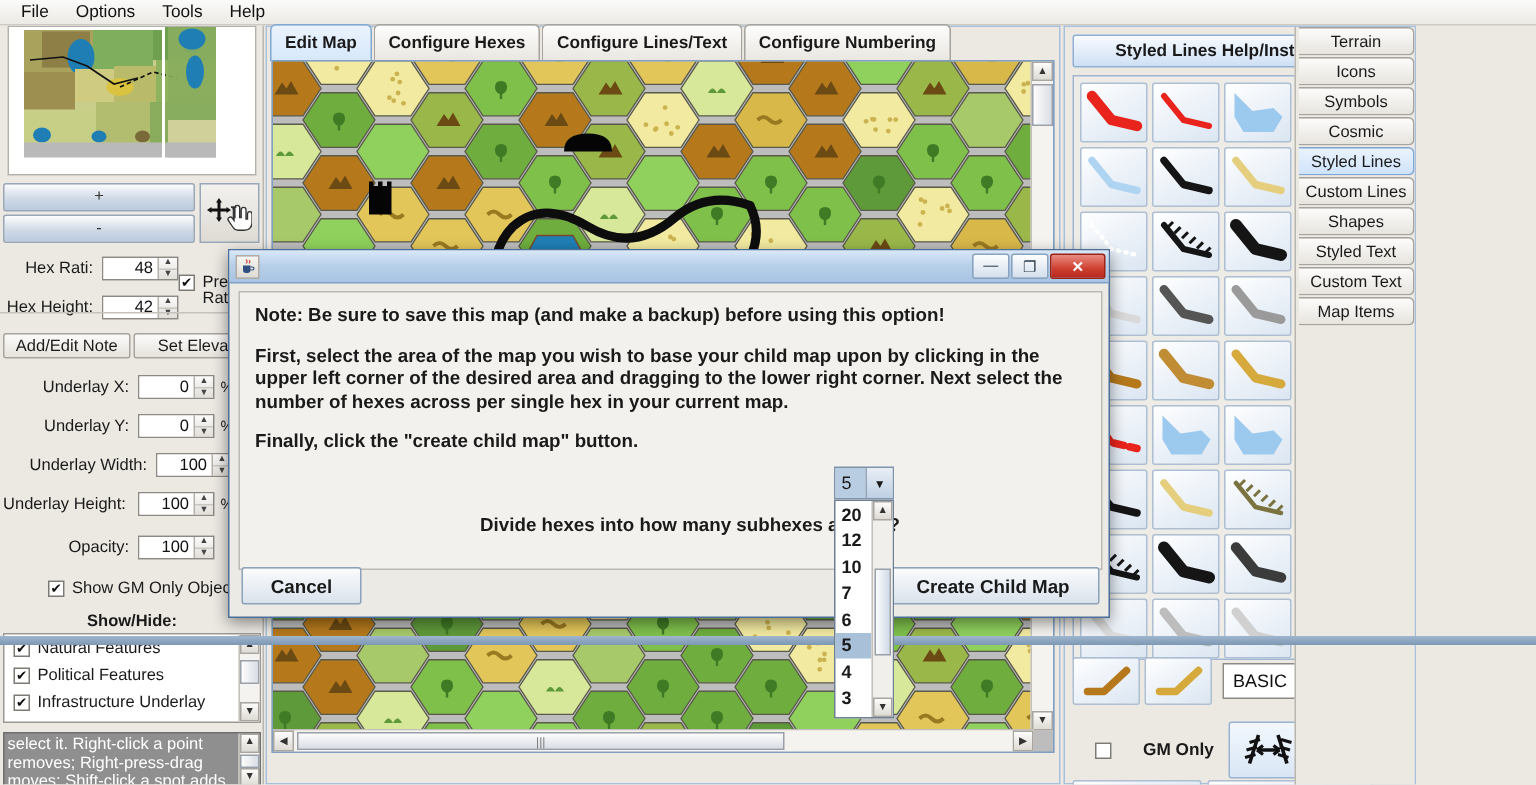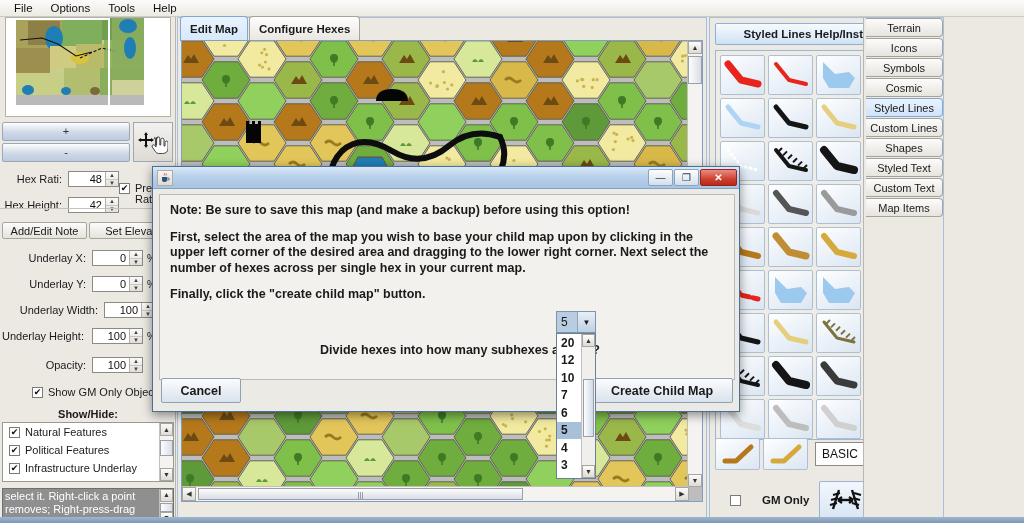--- a/index.html
+++ b/index.html
@@ -5,21 +5,21 @@
   * { box-sizing: border-box; }
   html, body {
     margin: 0; padding: 0;
     width: 1024px; height: 523px;
     overflow: hidden;
     font-family: "Liberation Sans", sans-serif;
     font-size: 11px;
     color: #1a1a1a;
     background: #ece9e3;
   }
-  #app { position: relative; width: 1024px; height: 523px; }
+  #app { position: relative; width: 1024px; height: 430px; }
 
   
   #menubar {
     position: absolute; left: 0; top: 0; width: 1024px; height: 17px;
     background: linear-gradient(#fbfbfa,#eceae4);
     border-bottom: 1px solid #cdcac4;
     display: flex; align-items: center; padding-left: 6px; gap: 2px;
   }
   .menu-item {
     padding: 1px 8px; font-size: 11.5px; color: #111; cursor: default;
@@ -510,20 +510,22 @@
           </div>
         <div class="arr">▼</div>
       </div>
     </div>
   </div>
 
   <div id="centerpanel">
     <div id="tabstrip">
       <div class="tab active">Edit Map</div>
       <div class="tab">Configure Hexes</div>
+      <div class="tab">Configure Lines/Text</div>
+      <div class="tab">Configure Numbering</div>
     </div>
 
     <div id="mapview">
       <svg id="mapcanvas" viewBox="0 0 506 446">
         <defs>
           <pattern id="dots" width="8" height="8" patternUnits="userSpaceOnUse">
             <circle cx="2" cy="2" r="1" fill="#cbb450"></circle>
               <circle cx="6" cy="6" r="1" fill="#cbb450"></circle>
           </pattern>
           <g id="tree">

